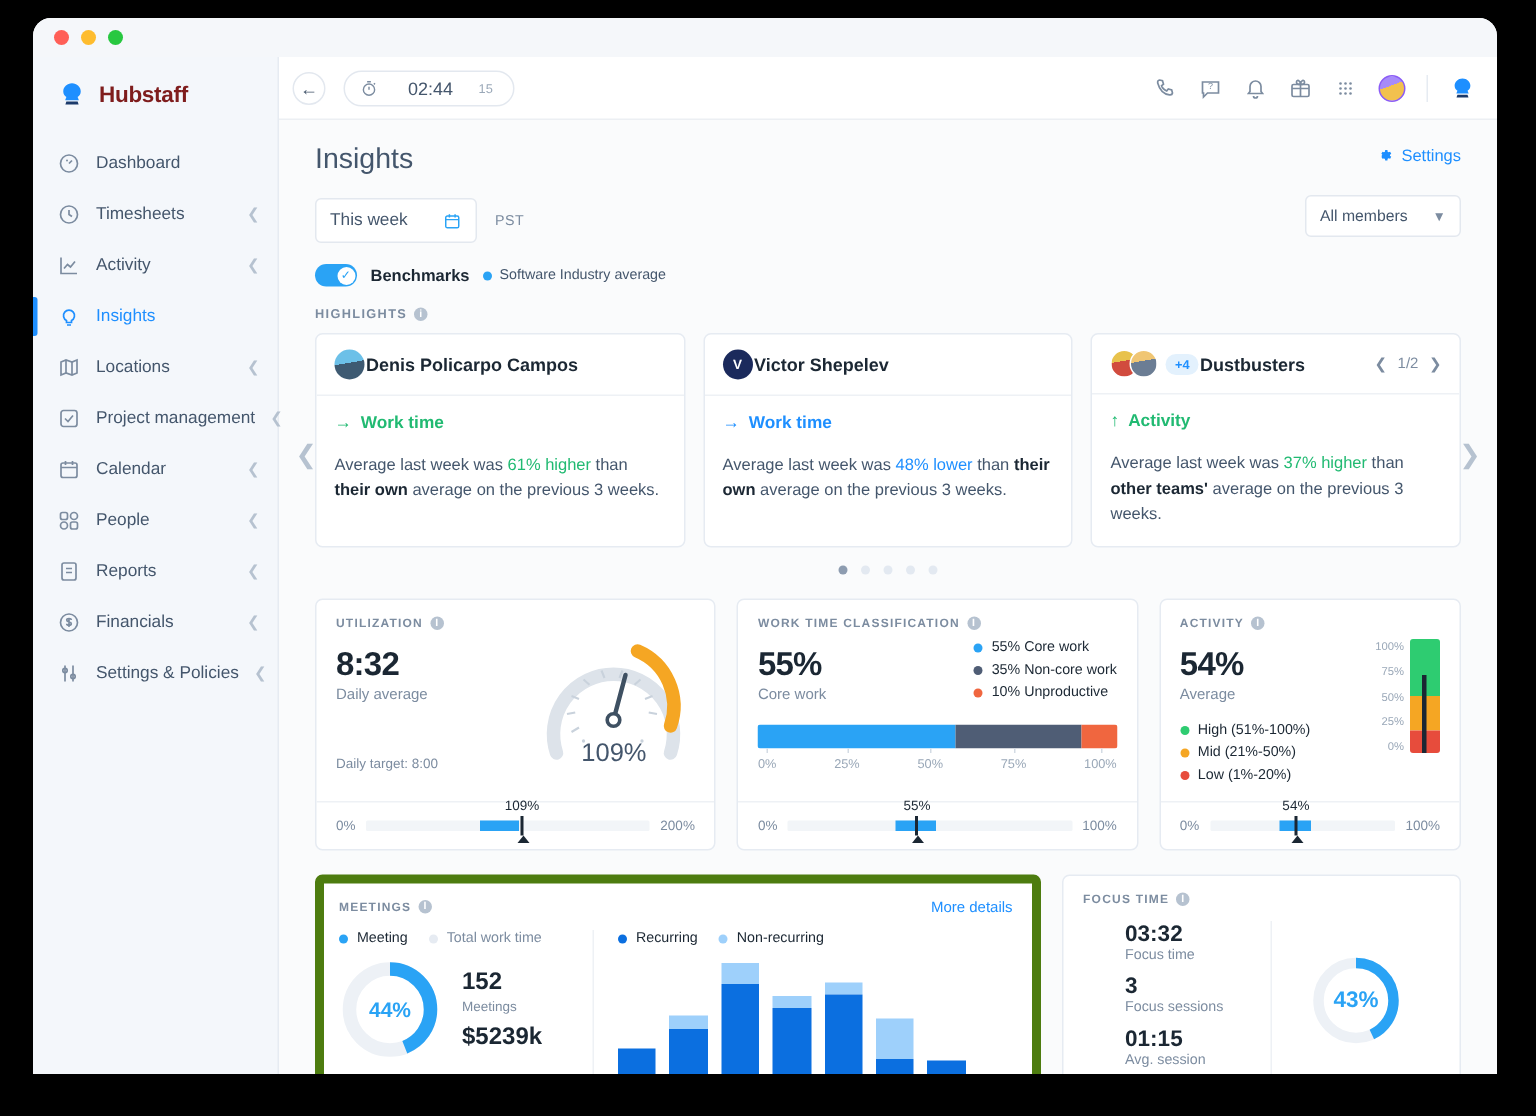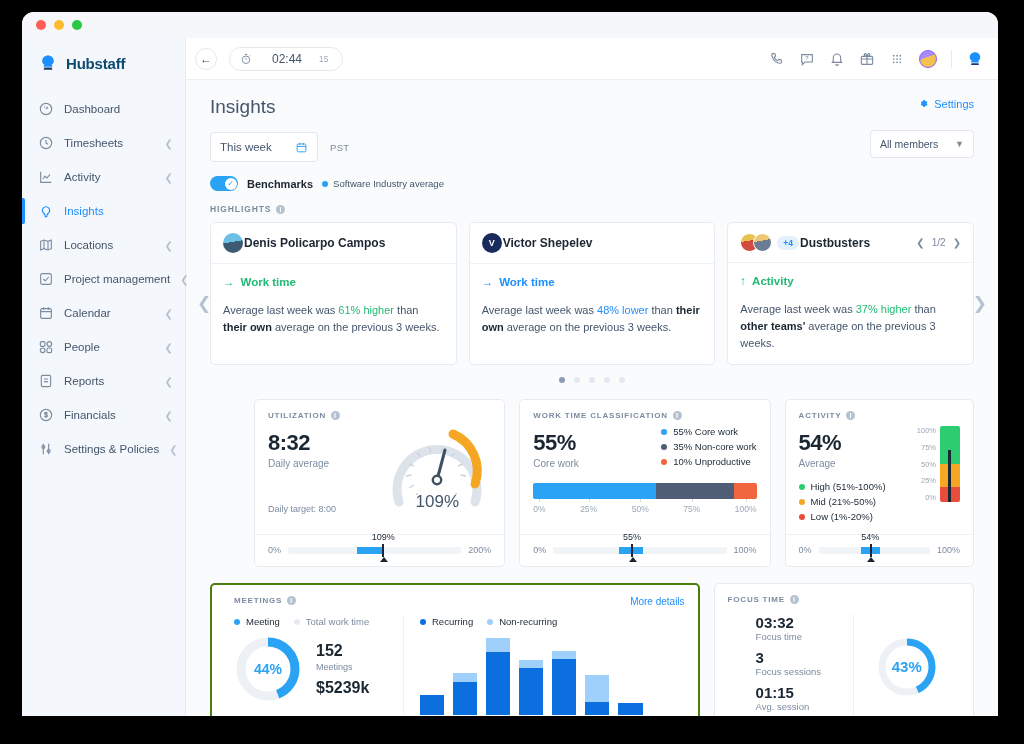--- a/index.html
+++ b/index.html
@@ -44,21 +44,21 @@
     border-right: 1px solid #e6ebf2;
     flex-shrink: 0;
     position: relative;
   }
   .brand {
     display: flex; align-items: center; gap: 8px;
     padding: 15px 0 15px 16px;
   }
   .brand-logo { width: 20px; height: 20px; }
   .brand-name {
-    font-size: 15px; font-weight: bold; color: #0c4a6e;
+    font-size: 15px; font-weight: bold; color: #7f1d1d;
     letter-spacing: -.2px;
   }
   .nav { margin-top: 4px; }
   .nav-item {
     display: flex; align-items: center;
     height: 34px; padding: 0 12px 0 16px;
     gap: 10px; position: relative;
     cursor: pointer;
   }
   .nav-item .ico { width: 16px; height: 16px; flex-shrink: 0; color: #7c8ca0; display:block; }
@@ -216,21 +216,21 @@
   .hl-metric.blue { color: #1e8fff; }
   .hl-text { font-size: 11px; color: #44566c; line-height: 1.55; }
   .hl-text b { color: #1b2733; }
   .hl-text .up { color: #21ba72; }
   .hl-text .down { color: #1e8fff; }
   .dots-row { display: flex; justify-content: center; gap: 9px; margin-top: 12px; }
   .cdot { width: 6px; height: 6px; border-radius: 50%; background: #e3e9f1; cursor: pointer; }
   .cdot.on { background: #8d9cb0; }
 
   
-  .metrics-row { display: flex; gap: 14px; margin-top: 16px; align-items: stretch; margin-left: 44px; }
+  .metrics-row { display: flex; gap: 14px; margin-top: 16px; align-items: stretch; }
   .mcard {
     background: #fff; border: 1px solid #e6ebf2; border-radius: 5px;
     display: flex; flex-direction: column;
   }
   .mcard.wide { flex: 1.33; }
   .mcard.narrow { flex: 1; }
   .mcard-body { padding: 11px 13px 8px 13px; flex: 1; }
   .mcard-title {
     font-size: 8px; color: #7c8ca0; letter-spacing: .8px; font-weight: bold;
     display: flex; align-items: center; gap: 5px; text-transform: uppercase;
@@ -281,21 +281,21 @@
 
   .act-flex { display: flex; }
   .act-right { display: flex; align-items: flex-start; gap: 4px; margin-top: 6px; }
   .act-axis { display: flex; flex-direction: column; justify-content: space-between; height: 76px; }
   .act-axis div { font-size: 7.5px; color: #9aa8b8; text-align: right; }
   .act-bar { width: 20px; height: 76px; border-radius: 2px; overflow: hidden; position: relative; }
   .act-needle { position: absolute; left: 8px; top: 24px; width: 3px; height: 52px; background: #1b2733; }
 
   
   .bottom-row { display: flex; gap: 14px; margin-top: 16px; }
-  .meet-card { flex: 1.9; background:#fff; border:2px solid #4d7c0f; border-radius:5px; padding: 11px 22px; position: relative; }
+  .meet-card { flex: 1.9; background:#fff; border:6px solid #4d7c0f; border-radius:5px; padding: 11px 10px; position: relative; }
   .focus-card { flex: 1; background:#fff; border:1px solid #e6ebf2; border-radius:5px; padding: 11px 13px; }
   .more-details { position: absolute; right: 13px; top: 11px; font-size: 10px; color: #1e8fff; cursor: pointer; }
   .meet-flex { display: flex; margin-top: 11px; }
   .meet-left { width: 170px; border-right: 1px solid #eef1f5; padding-right: 12px; }
   .meet-right { flex: 1; padding-left: 16px; }
   .legend-inline { display: flex; gap: 14px; text-align: right; }
   .legend-inline .legend-item { margin-bottom: 0; font-size: 9.5px; }
   .donut-row { display: flex; align-items: center; gap: 14px; margin-top: 8px; }
   .donut-label { font-size: 14px; color: #2aa3f5; font-weight: bold; }
   .bars-area { display: flex; align-items: flex-end; gap: 9px; height: 74px; margin-top: 14px; }

